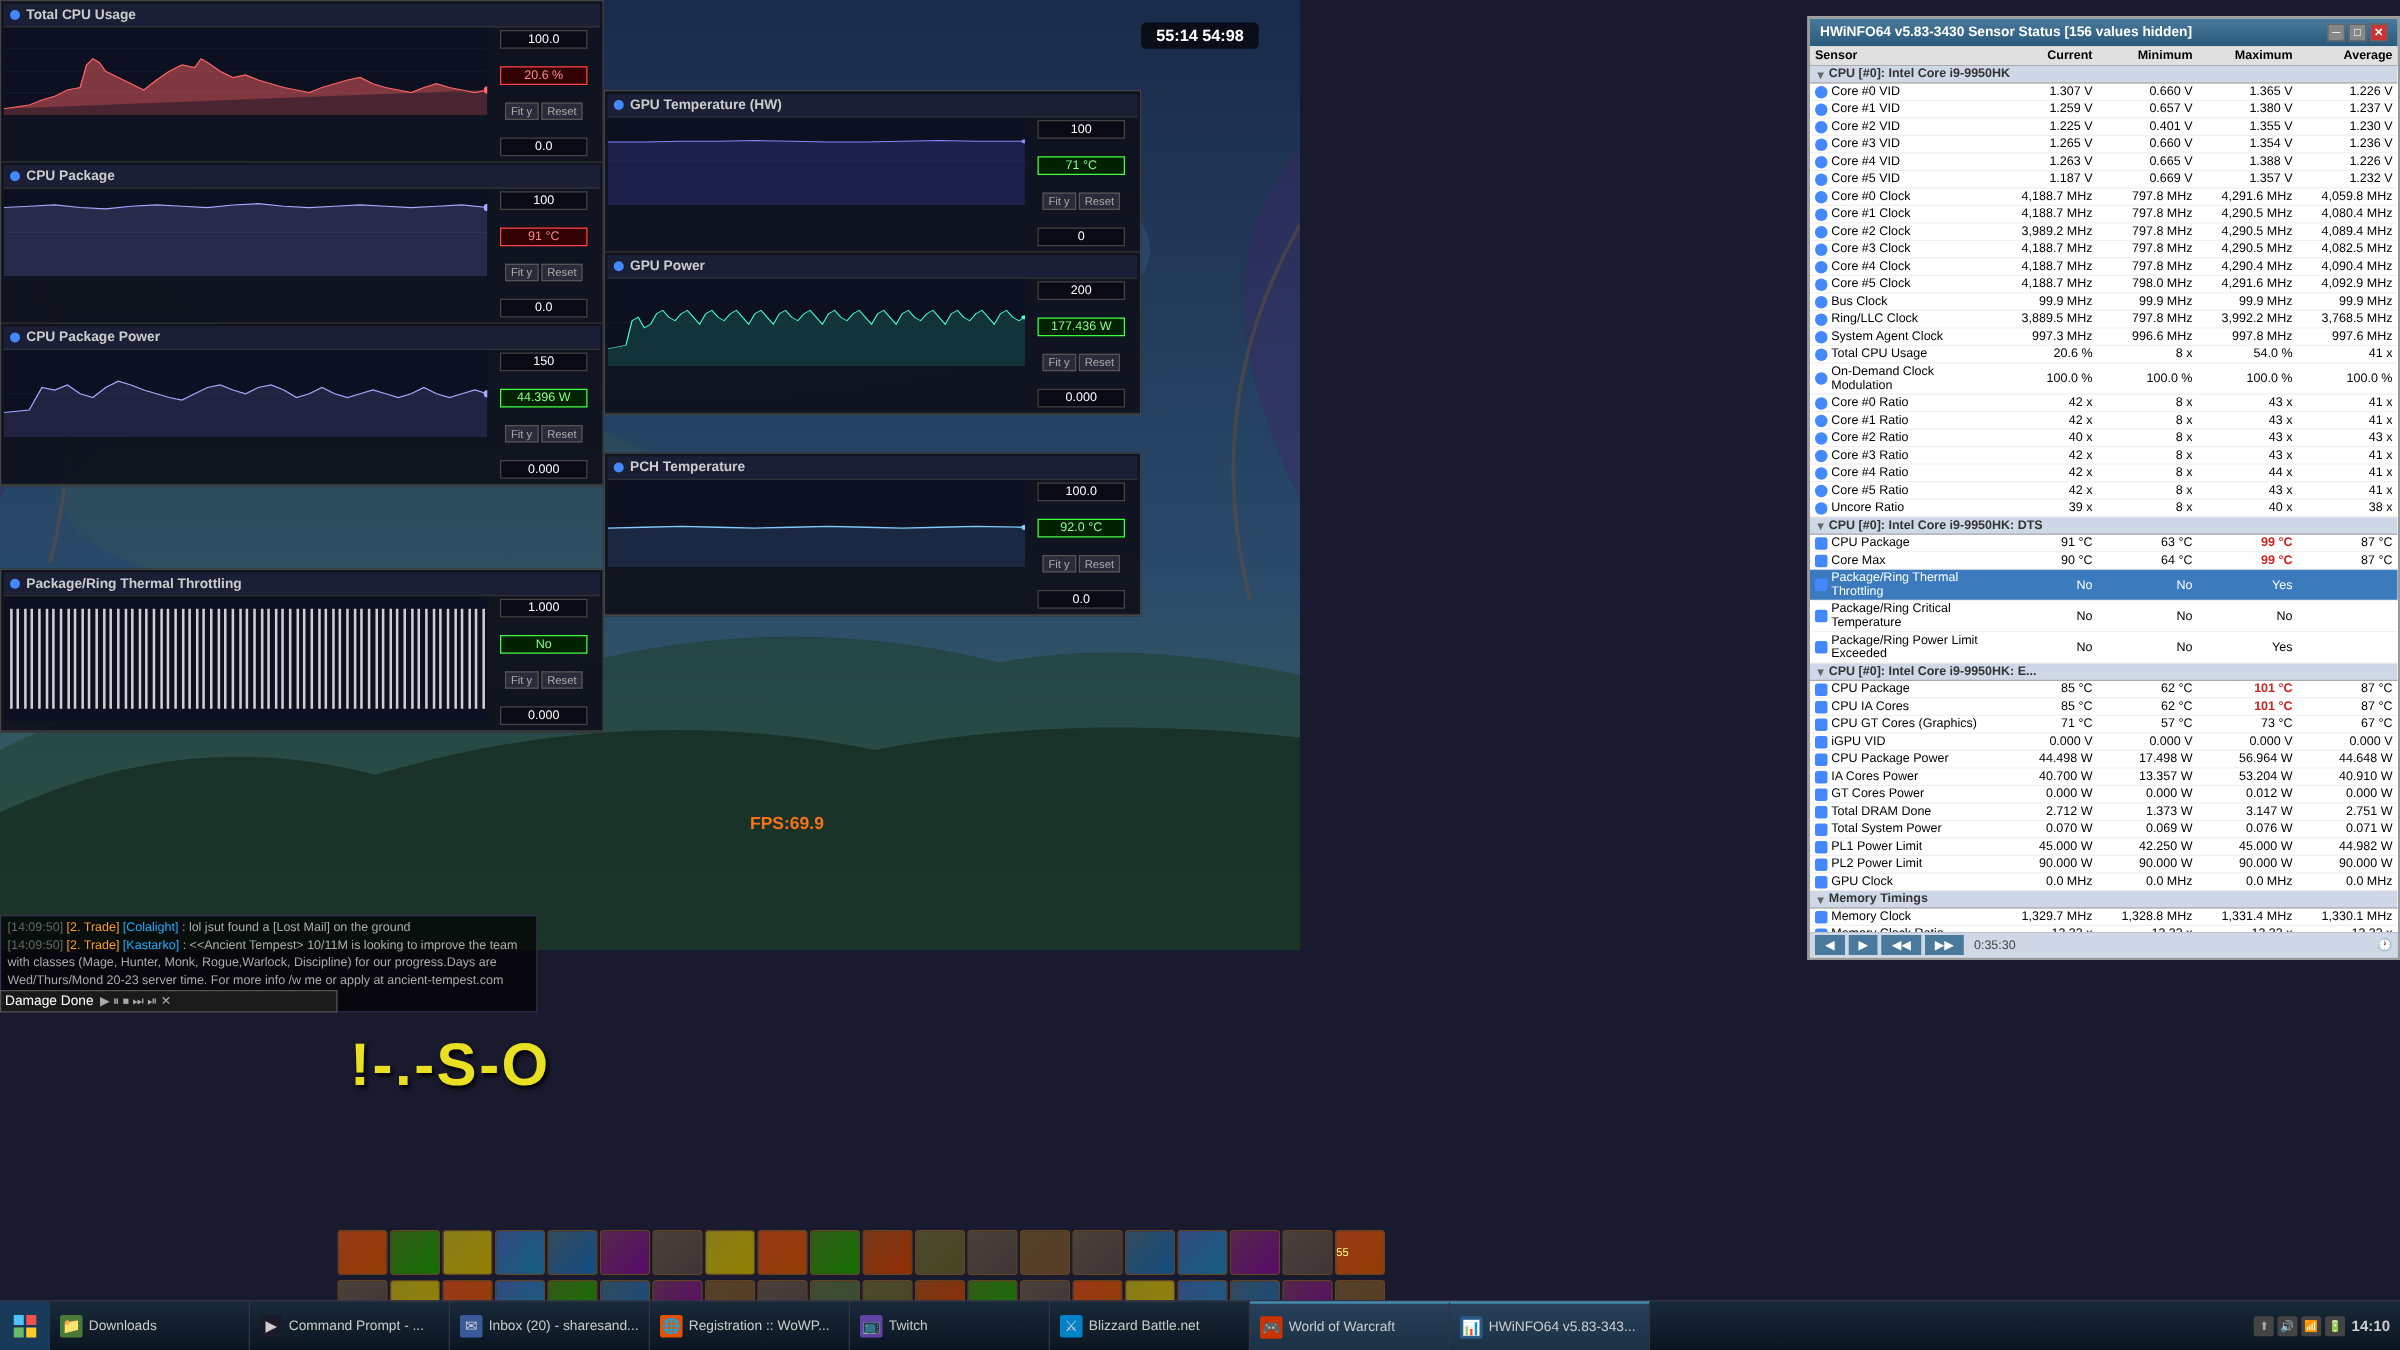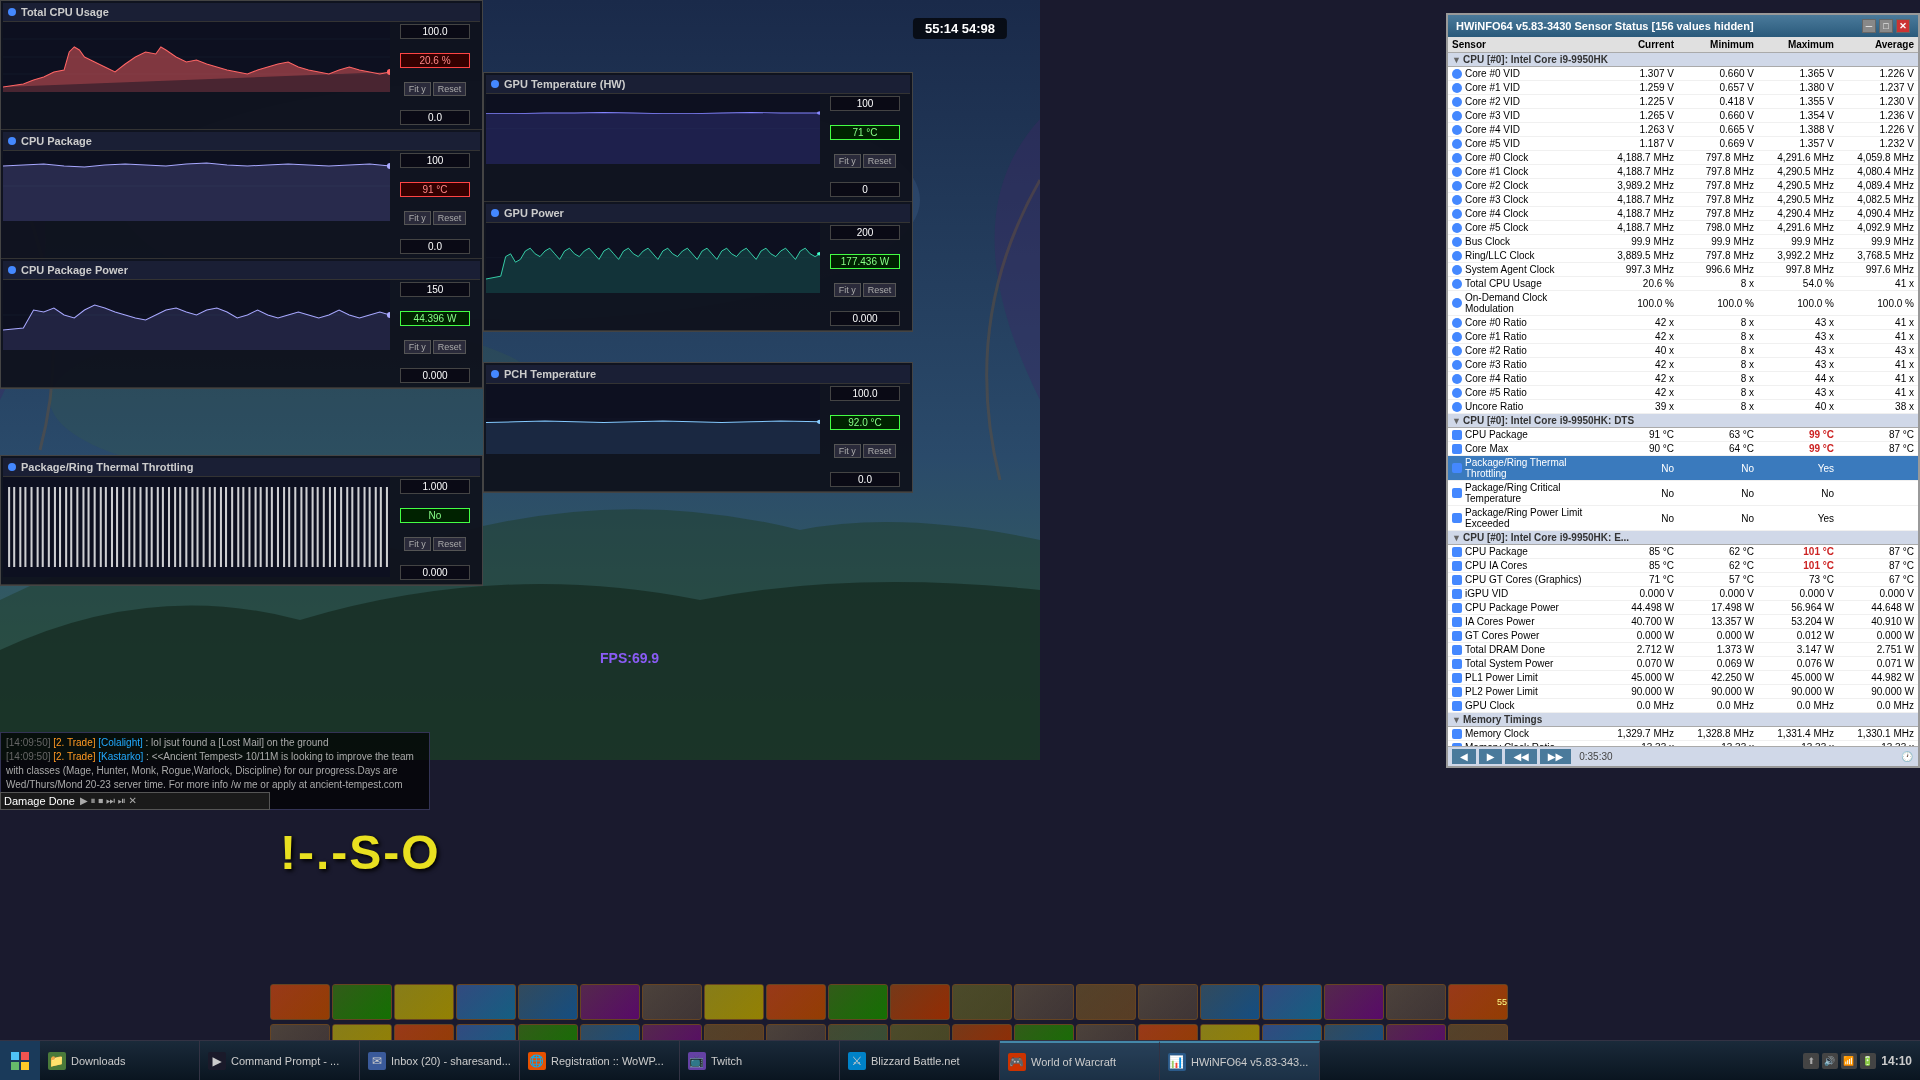--- a/index.html
+++ b/index.html
@@ -43,21 +43,21 @@
       font-size: 13px;
       font-weight: bold;
       z-index: 10;
     }
 
     
     #fps-overlay {
       position: absolute;
       top: 650px;
       left: 600px;
-      color: #8b5cf6;
+      color: #f97316;
       font-size: 14px;
       font-weight: bold;
       z-index: 10;
     }
 
     
     #damage-bar {
       position: absolute;
       bottom: 270px;
       left: 0;
@@ -96,28 +96,28 @@
       gap: 2px;
       z-index: 10;
     }
 
     .action-bar {
       display: flex;
       gap: 2px;
     }
 
     .action-slot {
-      width: 60px;
+      width: 40px;
       height: 36px;
       background: linear-gradient(135deg, #3a2a1a, #2a1a0a);
       border: 1px solid #664422;
       border-radius: 3px;
       display: flex;
       align-items: center;
-      justify-content: flex-end;
+      justify-content: flex-start;
       font-size: 8px;
       color: #aaa;
       position: relative;
       overflow: hidden;
     }
 
     .action-slot::before {
       content: '';
       position: absolute;
       top: 0; left: 0; right: 0; bottom: 0;
@@ -988,21 +988,21 @@
         <div class="col-val">0.657 V</div>
         <div class="col-val" style="">1.380 V</div>
         <div class="col-val">1.237 V</div>
       </div>
       <div class="hw-row">
         <div class="hw-sensor-name col-sensor">
           <span class="sensor-icon icon-cpu"></span>
           <span>Core #2 VID</span>
         </div>
         <div class="col-val">1.225 V</div>
-        <div class="col-val">0.418 V</div>
+        <div class="col-val">0.401 V</div>
         <div class="col-val" style="">1.355 V</div>
         <div class="col-val">1.230 V</div>
       </div>
       <div class="hw-row">
         <div class="hw-sensor-name col-sensor">
           <span class="sensor-icon icon-cpu"></span>
           <span>Core #3 VID</span>
         </div>
         <div class="col-val">1.265 V</div>
         <div class="col-val">0.660 V</div>

